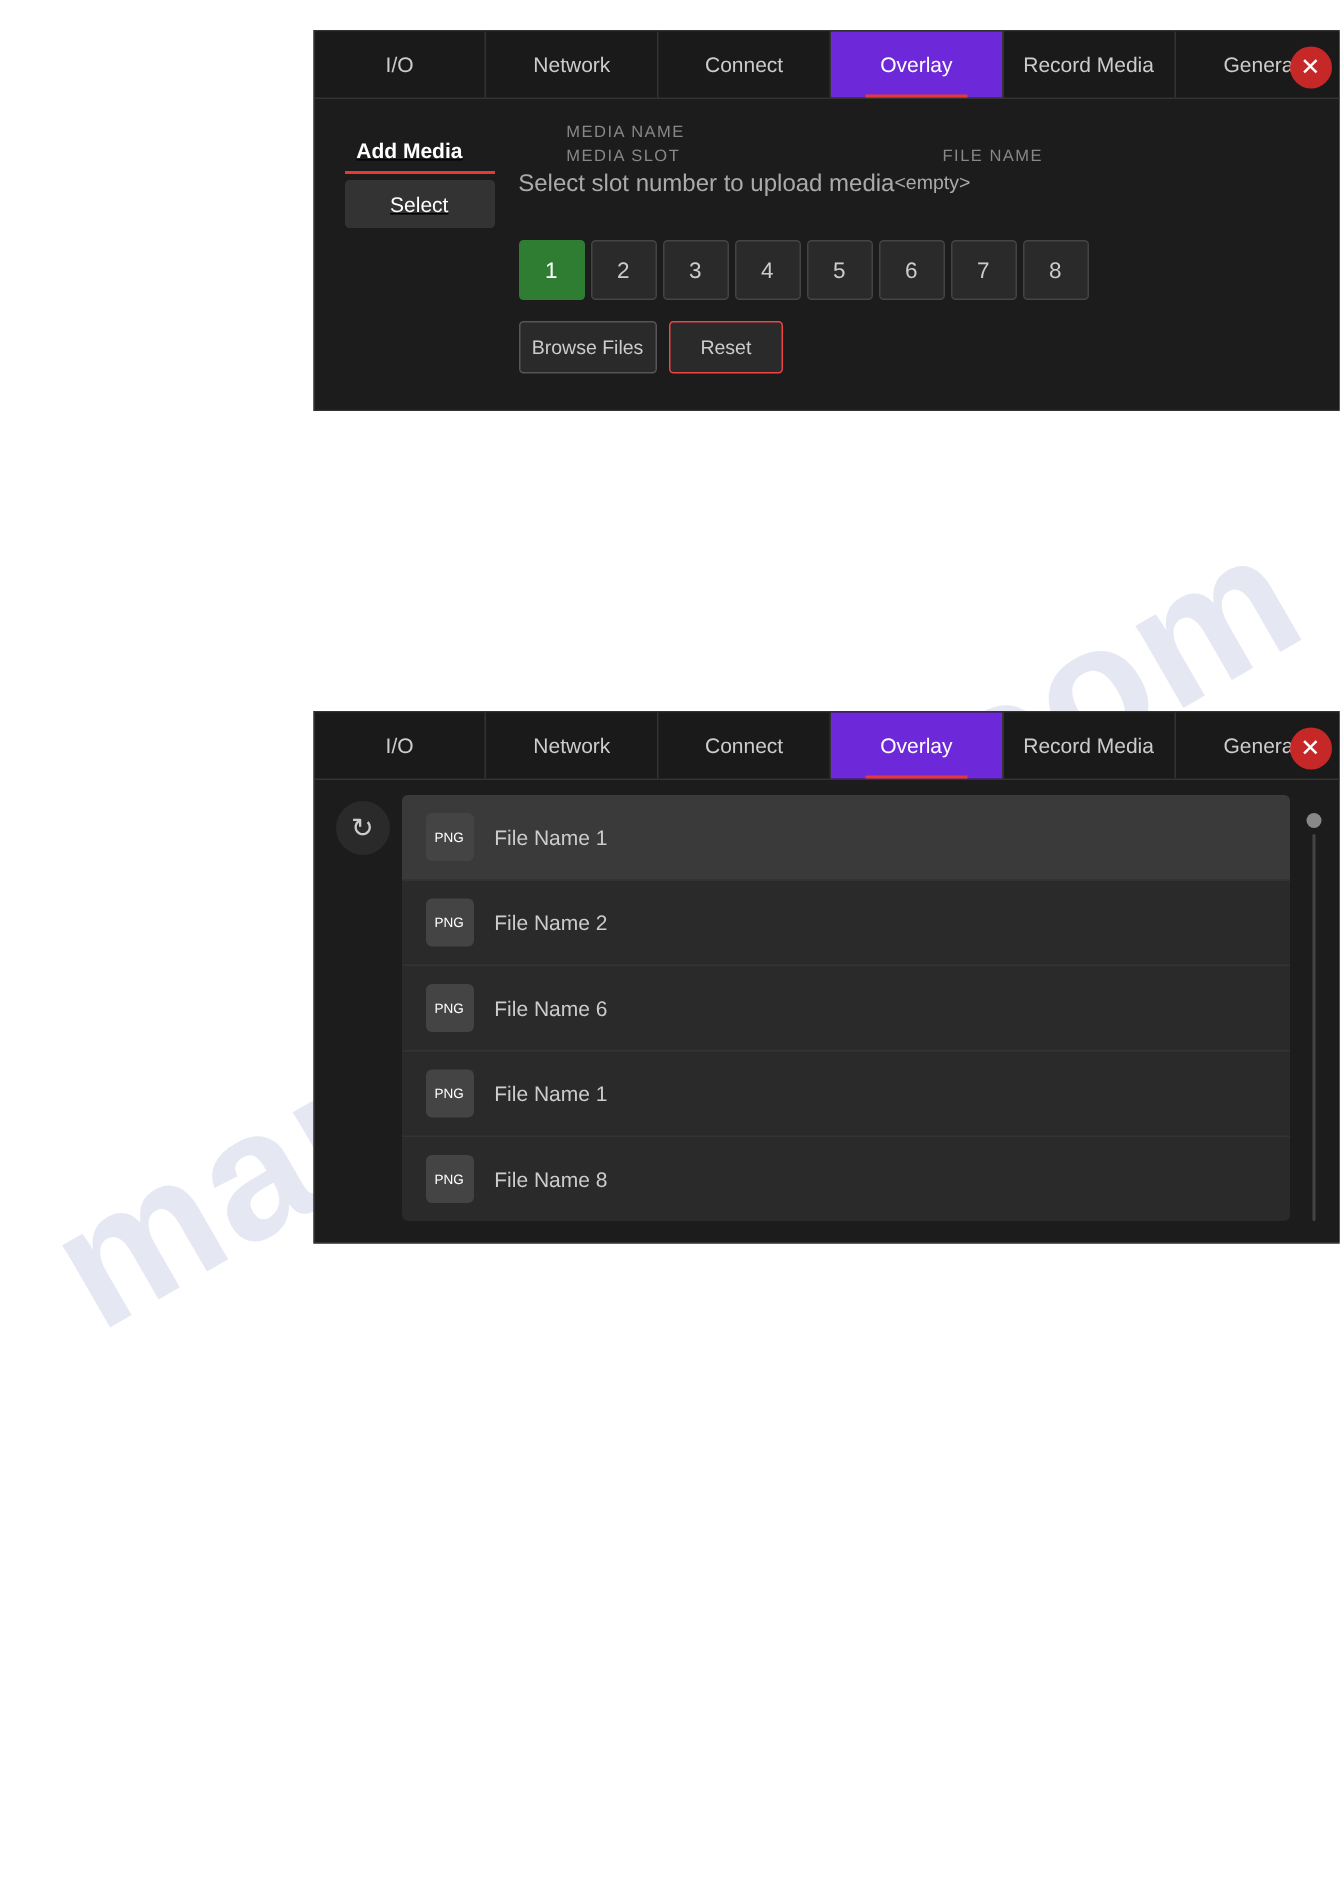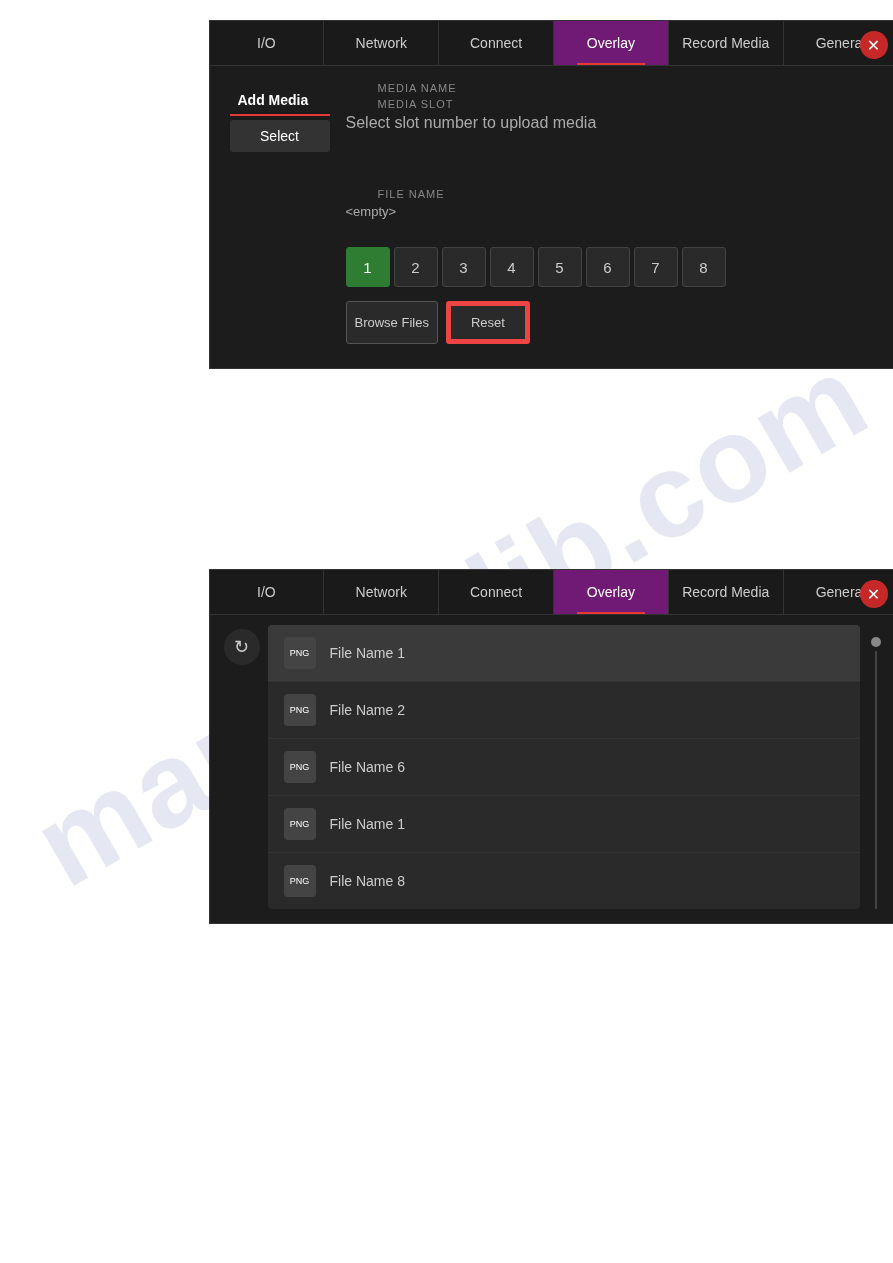--- a/index.html
+++ b/index.html
@@ -60,21 +60,21 @@
       color: #ccc;
       font-size: 14px;
       font-weight: 500;
       cursor: pointer;
       position: relative;
       border-right: 1px solid #333;
     }
     .tab:last-child { border-right: none; }
     .tab.active {
       color: #fff;
-      background: #701a75;
+      background: #6d28d9;
     }
     .tab.active::after {
       content: '';
       position: absolute;
       bottom: 0;
       left: 20%;
       width: 60%;
       height: 2px;
       background: #e53935;
     }
@@ -86,20 +86,21 @@
     }
 
     .sidebar-and-main {
       display: flex;
       gap: 0;
     }
 
     .sidebar {
       width: 100px;
       flex-shrink: 0;
+      text-decoration: underline;
     }
     .sidebar-item {
       padding: 10px 8px;
       color: #bbb;
       font-size: 14px;
       cursor: pointer;
     }
     .sidebar-item.add-media {
       color: #fff;
       font-weight: 600;
@@ -130,23 +131,21 @@
       margin-left: 32px;
     }
     .field-value {
       color: #fff;
       font-size: 15px;
       margin-bottom: 16px;
     }
 
     .row-two-cols {
       display: flex;
-      gap: 40px;
       margin-bottom: 12px;
-      flex-direction: column;
     }
 
     .slot-buttons {
       display: flex;
       gap: 4px;
       margin-bottom: 14px;
       flex-wrap: wrap;
     }
     .slot-btn {
       width: 44px;
@@ -176,21 +175,21 @@
       background: #2a2a2a;
       border: 1px solid #555;
       color: #ccc;
       font-size: 13px;
       cursor: pointer;
       border-radius: 3px;
     }
     .btn-reset {
       padding: 9px 20px;
       background: #2a2a2a;
-      border: 5px solid #ef4444;
+      border: 1px solid #ef4444;
       color: #ccc;
       font-size: 13px;
       cursor: pointer;
       border-radius: 3px;
     }
 
     
     .close-btn {
       position: absolute;
       top: 10px;

